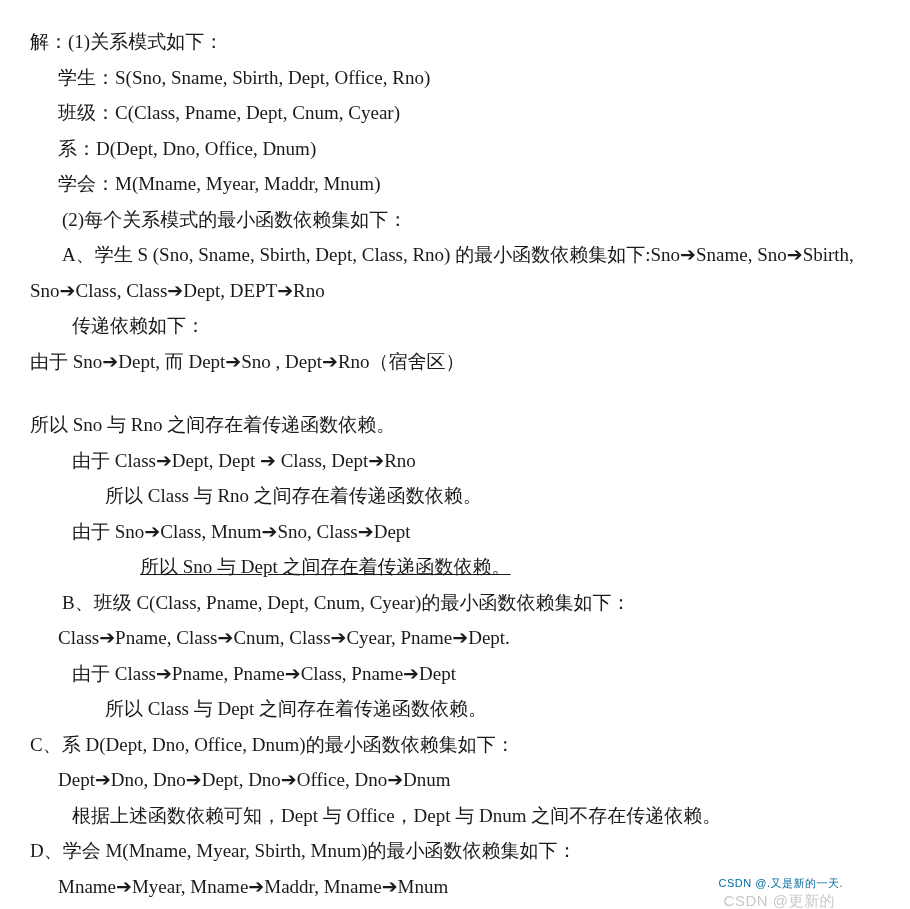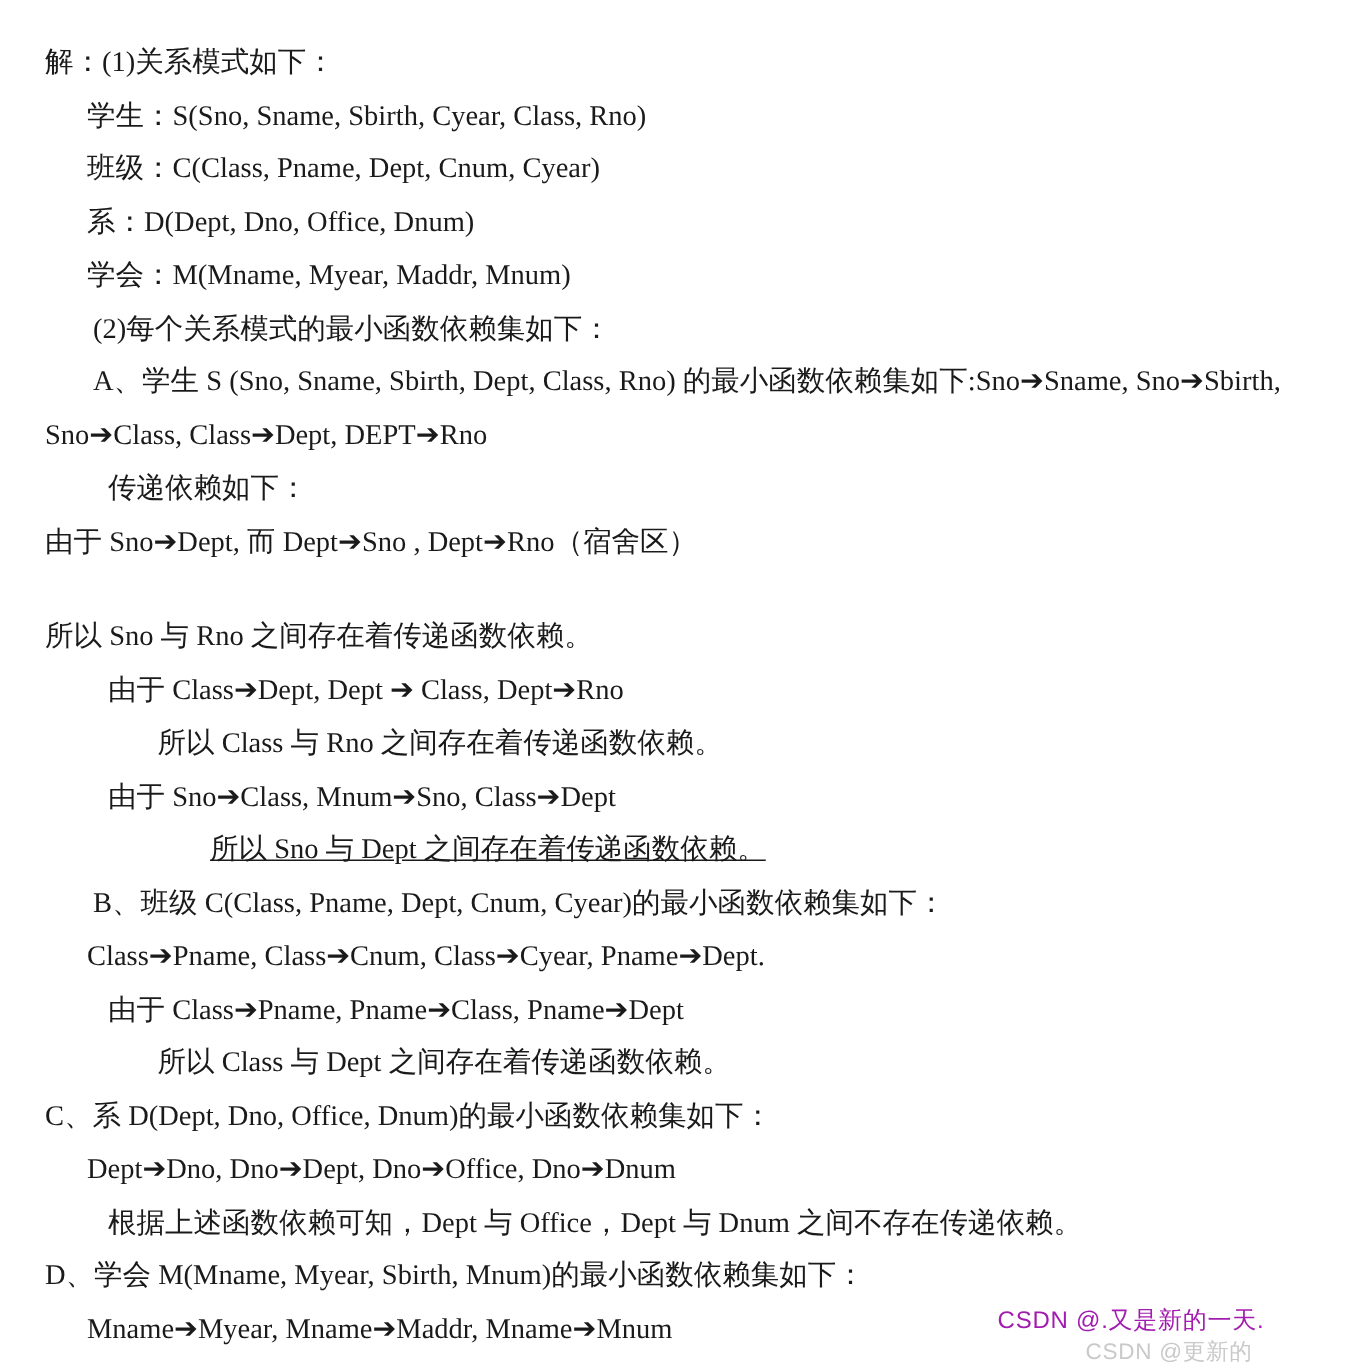--- a/index.html
+++ b/index.html
@@ -38,22 +38,22 @@
   .i5 { padding-left: 62px; }
   .i-none { padding-left: 30px; }
 
   .gap {
     height: 28px;
   }
   .watermark {
     position: absolute;
     right: 14px;
     bottom: 18px;
-    font-size: 16px;
-    color: #a21caf;
+    font-size: 11px;
+    color: #0369a1;
     font-family: "Liberation Sans", sans-serif;
     letter-spacing: 0.5px;
   }
   .watermark2 {
     position: absolute;
     right: 22px;
     bottom: -2px;
     font-size: 15px;
     color: #c9c9c9;
     font-family: "Liberation Sans", sans-serif;
@@ -61,21 +61,21 @@
   }
   .topgap { height: 24px; }
 </style>
 </head>
 <body>
 
 <div class="page">
   <div class="topgap"></div>
 
   <div class="line i0">解：(1)关系模式如下：</div>
-  <div class="line i1">学生：S(Sno, Sname, Sbirth, Cyear, Class, Rno)</div>
+  <div class="line i1">学生：S(Sno, Sname, Sbirth, Dept, Office, Rno)</div>
   <div class="line i1">班级：C(Class, Pname, Dept, Cnum, Cyear)</div>
   <div class="line i1">系：D(Dept, Dno, Office, Dnum)</div>
   <div class="line i1">学会：M(Mname, Myear, Maddr, Mnum)</div>
   <div class="line i5">(2)每个关系模式的最小函数依赖集如下：</div>
   <div class="line i5">A、学生 S (Sno, Sname, Sbirth, Dept, Class, Rno) 的最小函数依赖集如下:Sno➔Sname, Sno➔Sbirth,</div>
   <div class="line i-none">Sno➔Class, Class➔Dept, DEPT➔Rno</div>
   <div class="line i2">传递依赖如下：</div>
   <div class="line i-none">由于 Sno➔Dept, 而 Dept➔Sno , Dept➔Rno（宿舍区）</div>
 
   <div class="gap"></div>

